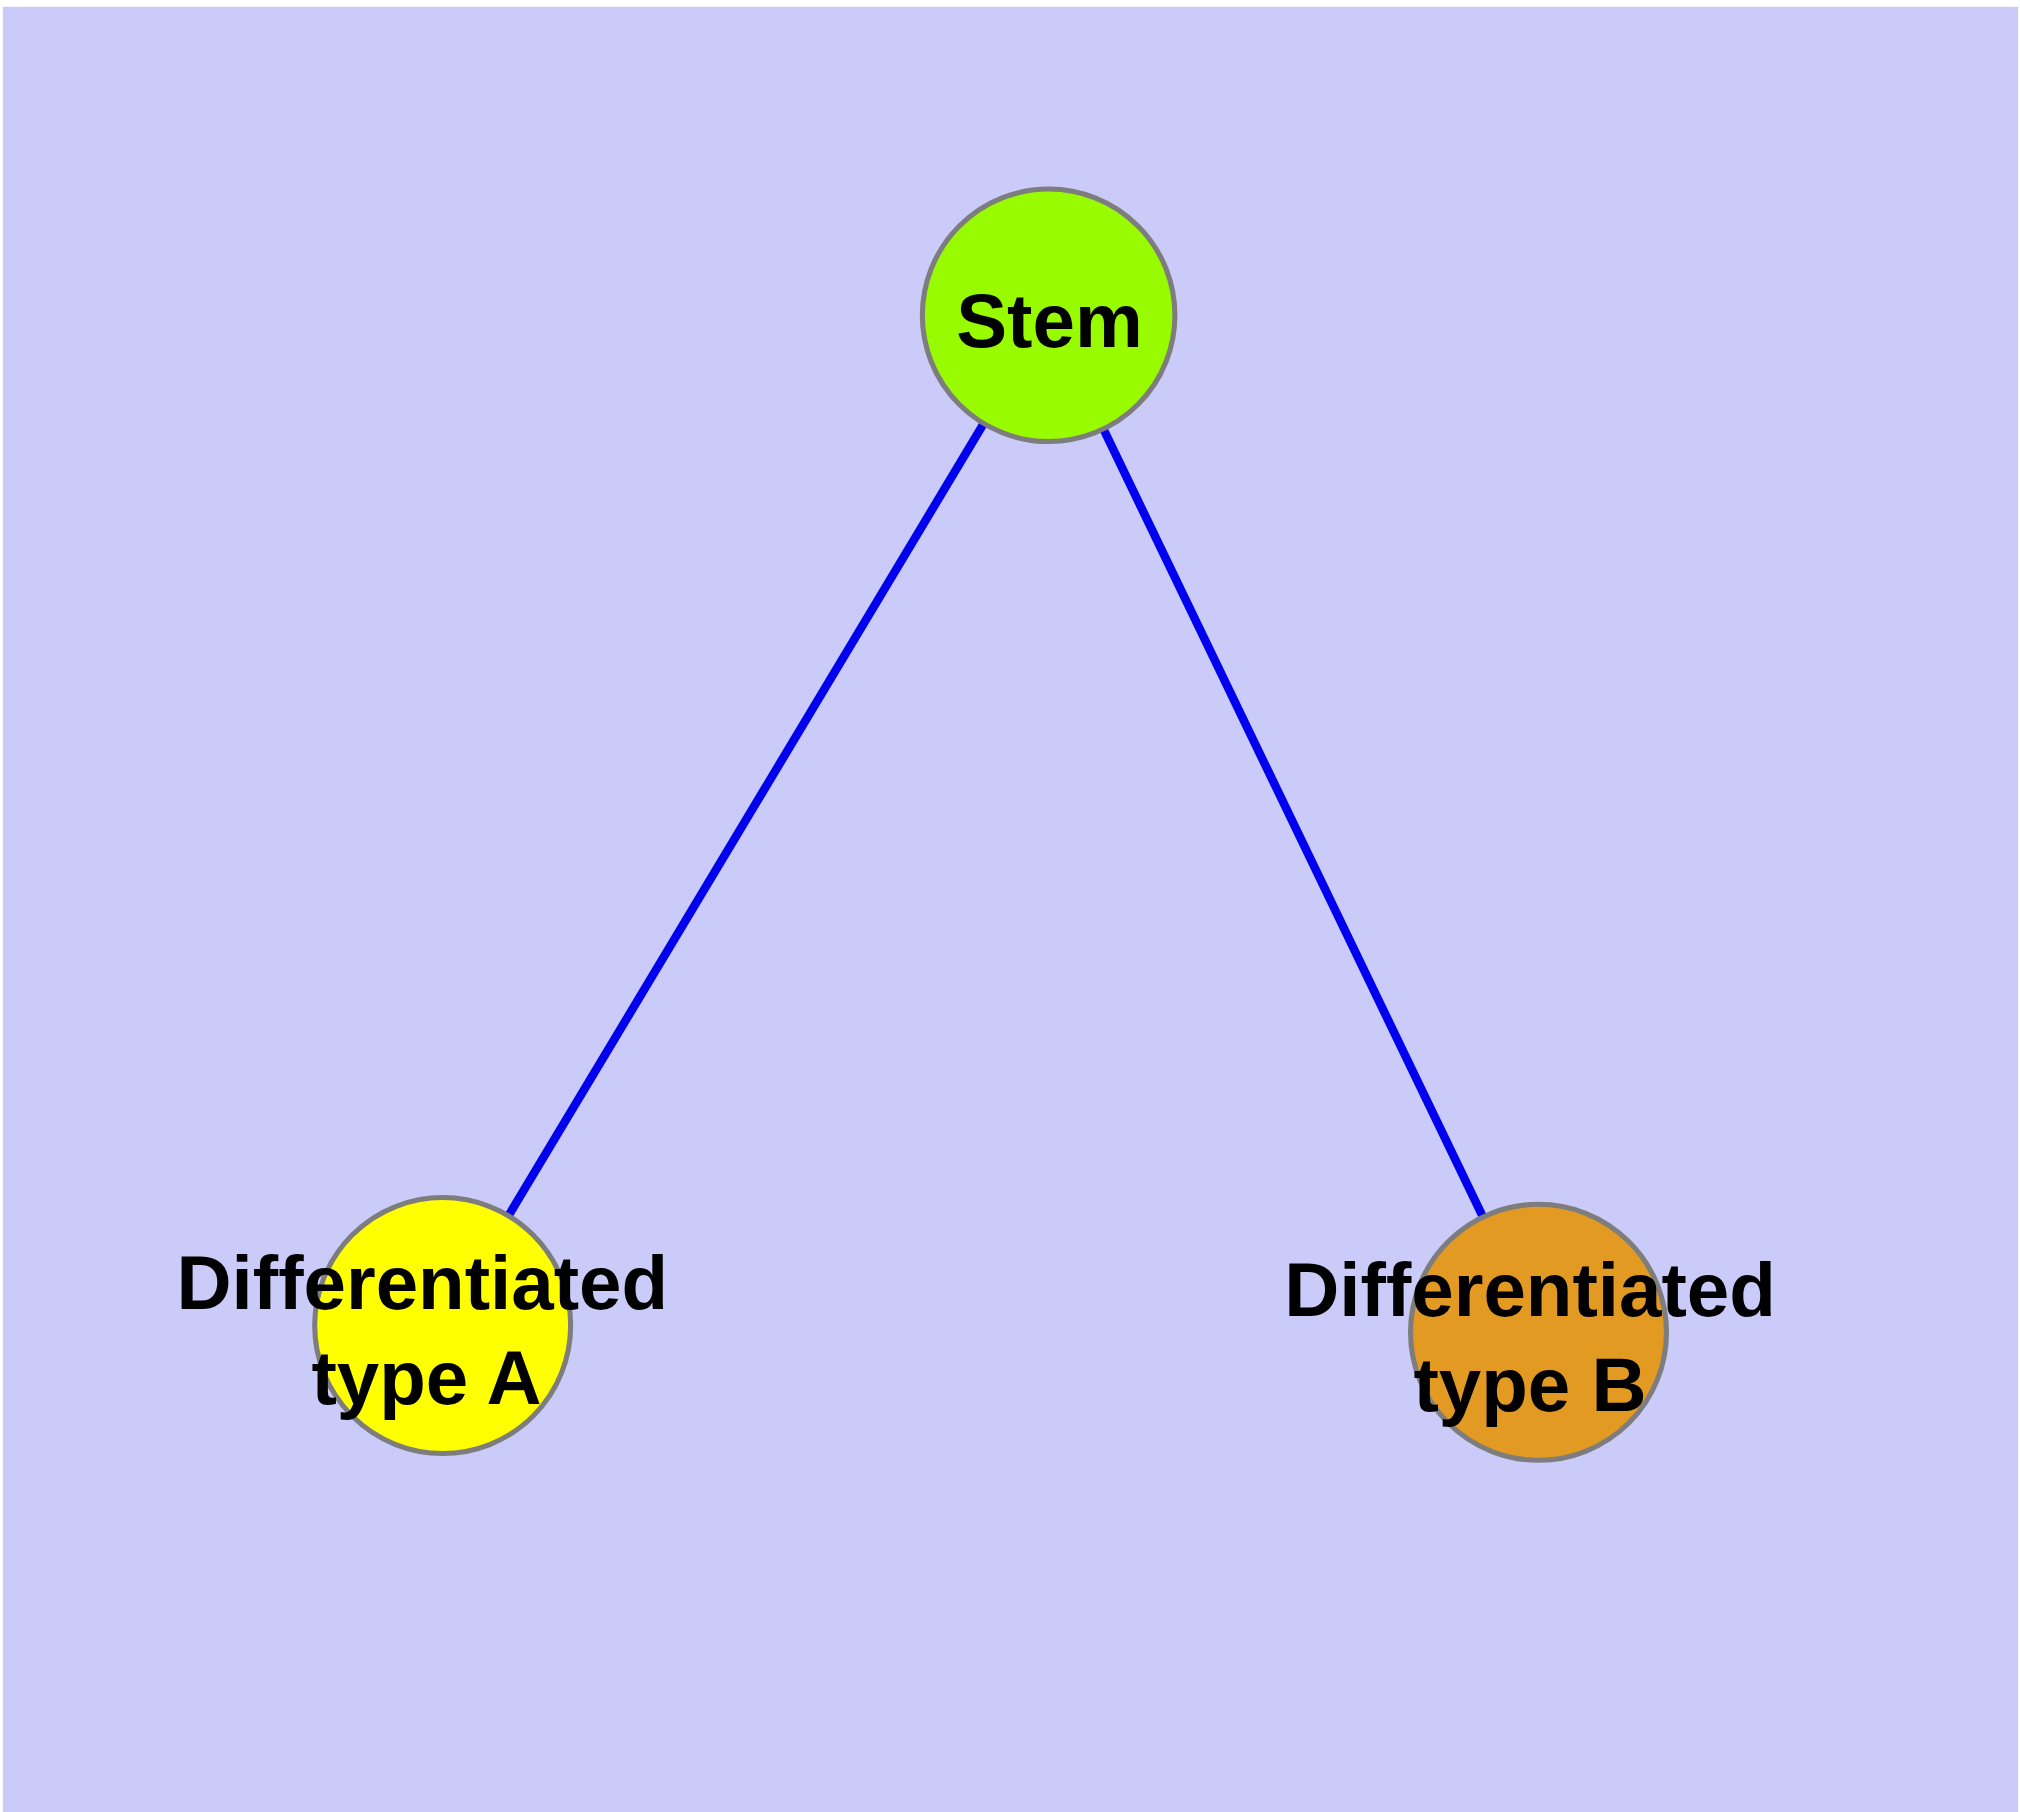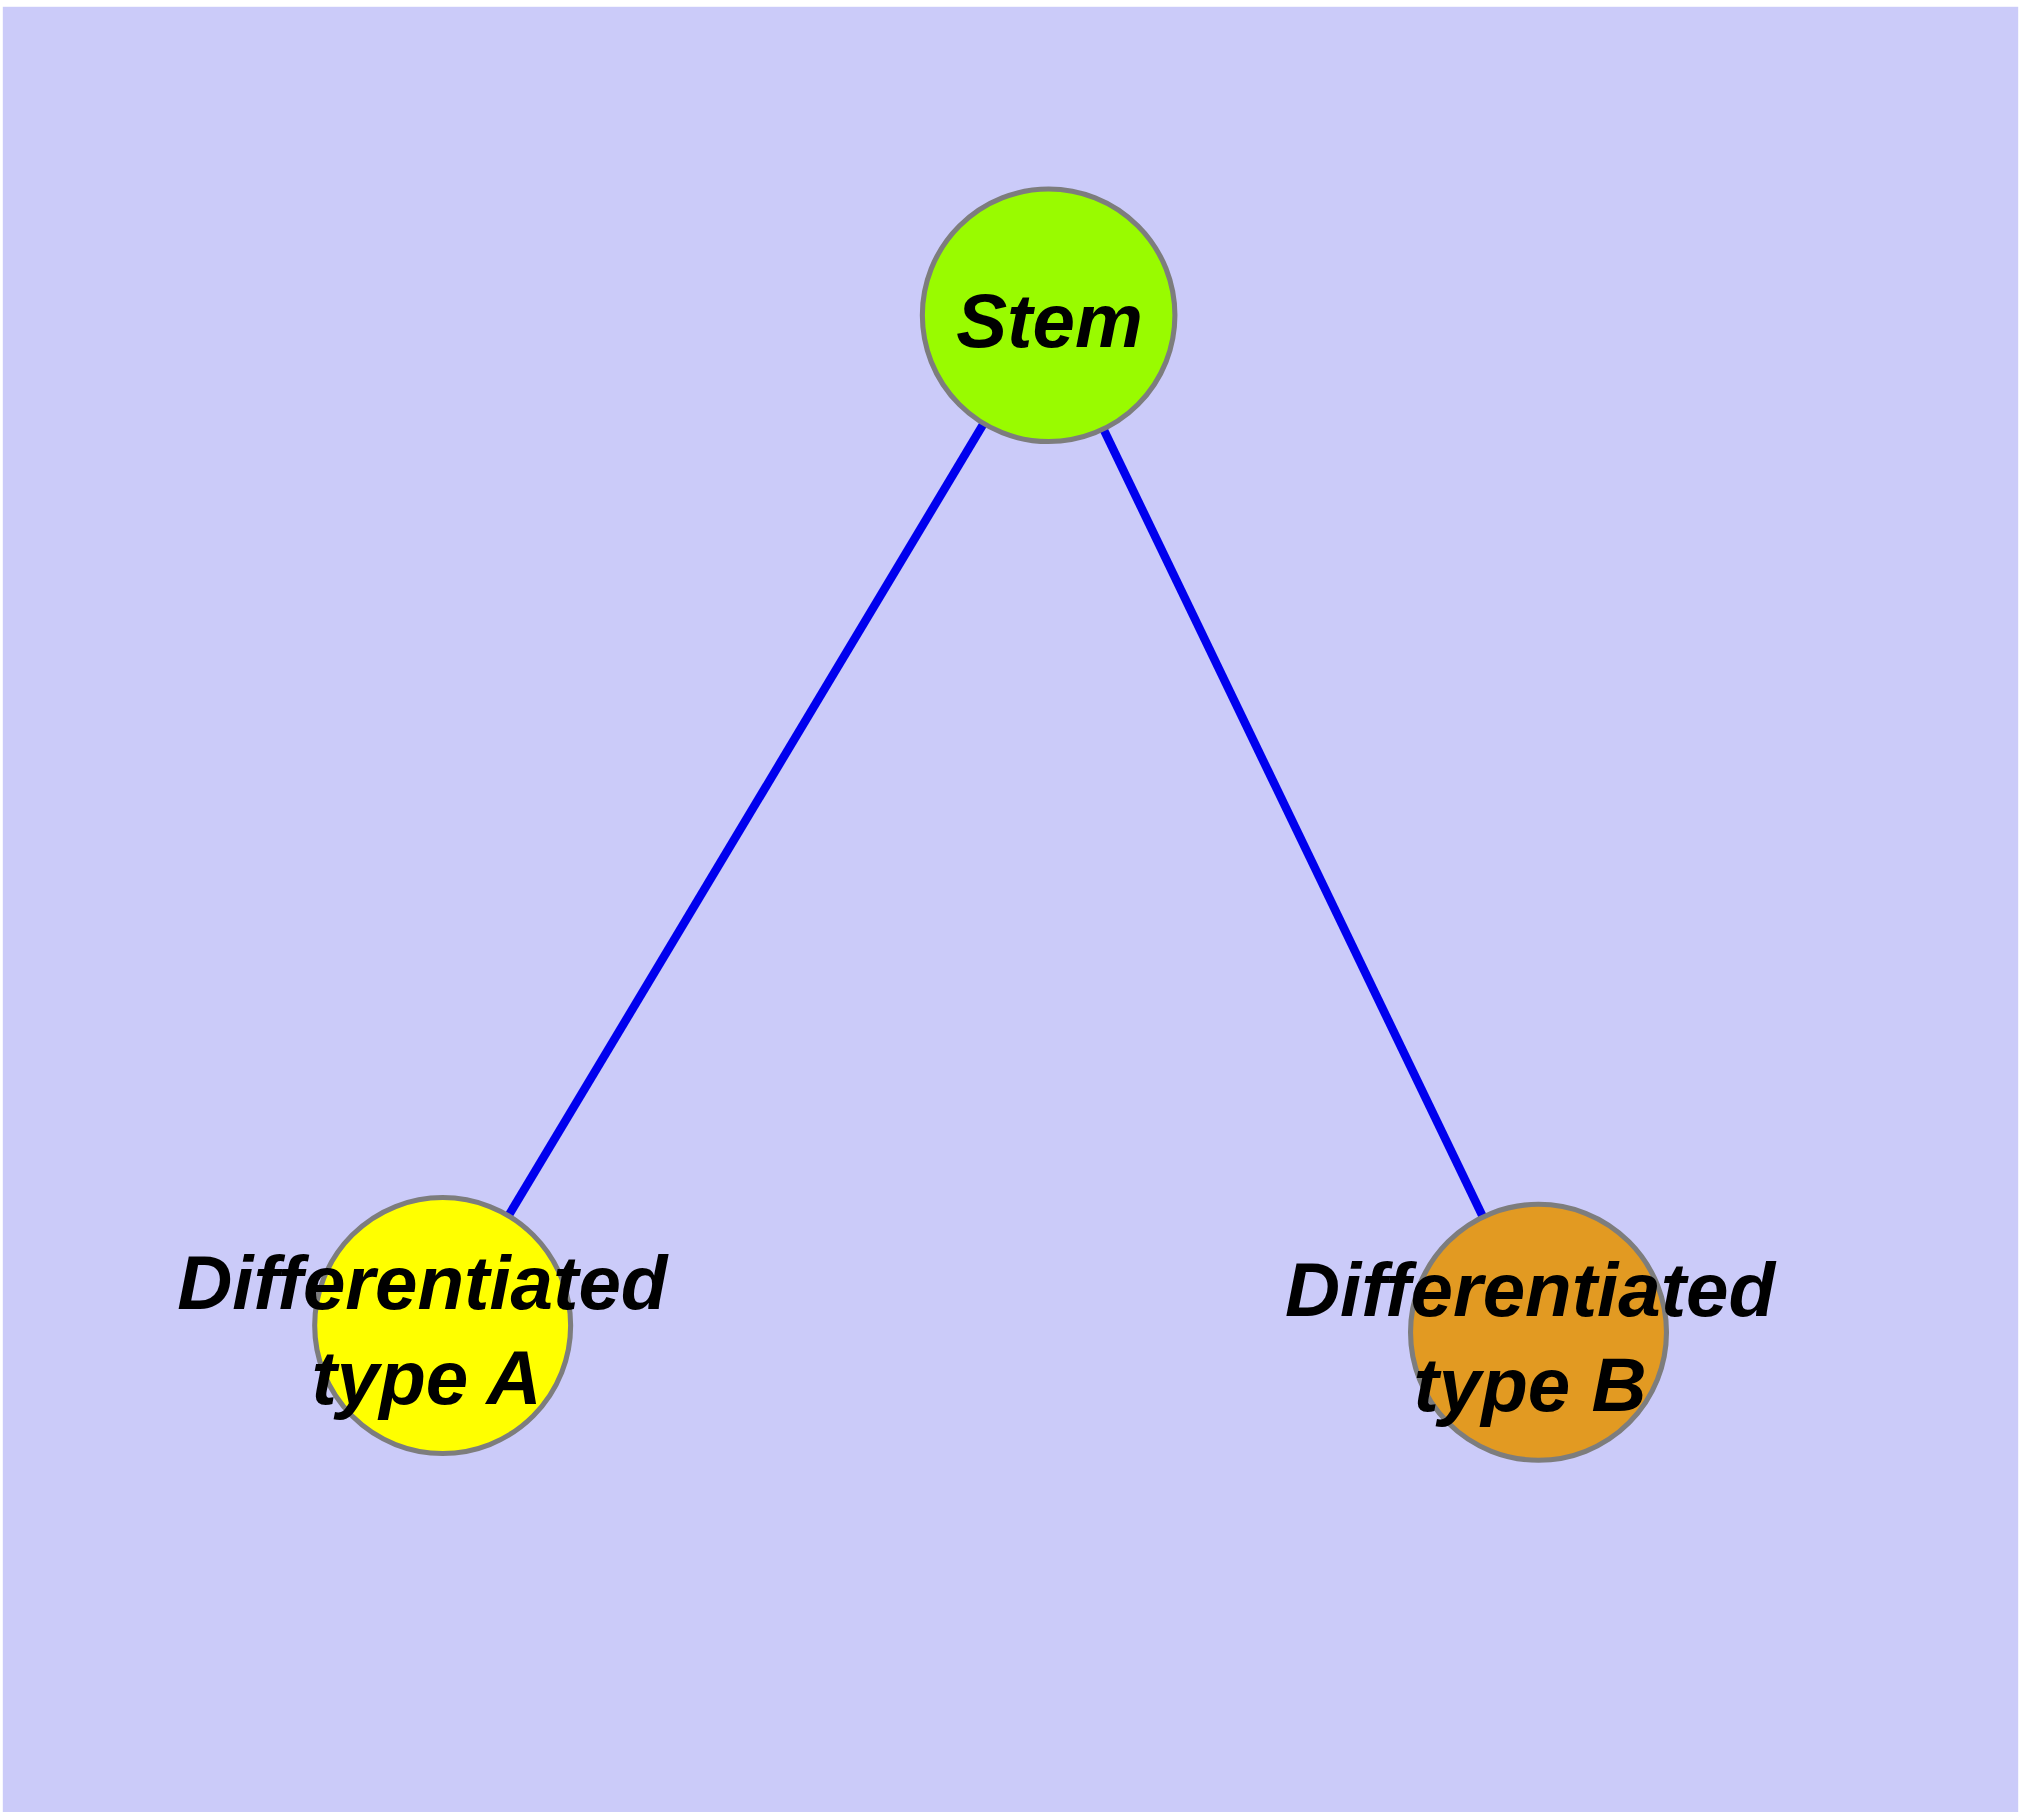--- a/index.html
+++ b/index.html
@@ -6,21 +6,20 @@
     margin: 0;
     padding: 0;
     background: #ffffff;
   }
   .stage {
     position: relative;
     width: 2021px;
     height: 1812px;
     background: #ffffff;
     overflow: hidden;
-    font-style: italic;
   }
   svg {
     display: block;
     width: 100%;
     height: 100%;
   }
   .node-label {
     font-family: "Liberation Sans", sans-serif;
     font-weight: bold;
     font-size: 90px;

